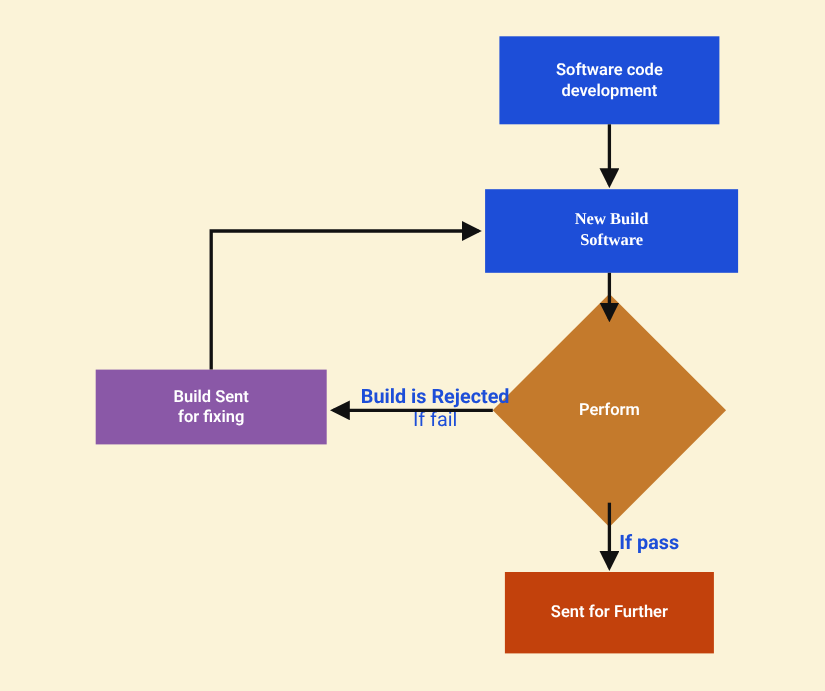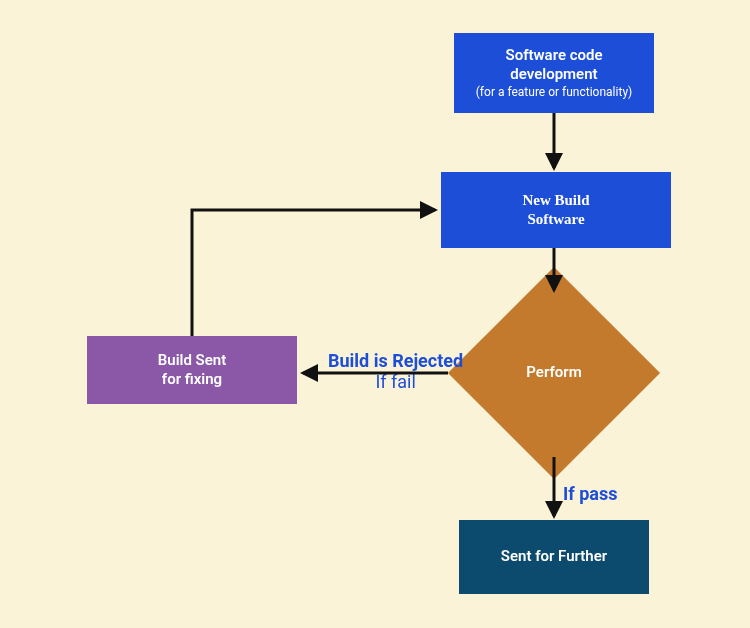--- a/index.html
+++ b/index.html
@@ -17,21 +17,21 @@
     flex-direction: column;
     align-items: center;
     justify-content: center;
     text-align: center;
     color: #fff;
     font-weight: 600;
     line-height: 1.3;
   }
   .orange { background: #1d4ed8; }
   .purple { background: #8a58a7; }
-  .dark   { background: #0c4a6e; }
+  .dark   { background: #c2410c; }
   .diamond {
     position: absolute;
     width: 150px;
     height: 150px;
     background: #c47a2c;
     transform: rotate(45deg);
   }
   .diamond-label {
     position: absolute;
     display: flex;
@@ -59,21 +59,20 @@
     height: 628px;
     pointer-events: none;
   }
 </style>
 </head>
 <body>
 
 <div class="box orange" style="left:454px; top:33px; width:200px; height:80px; font-size:15px;">
   <span>Software code</span>
   <span>development</span>
-  <span class="sub">(for a feature or functionality)</span>
 </div>
 
 <div class="box orange" style="left:441px; top:172px; width:230px; height:76px; font-size:15px;font-family:Liberation Serif, serif;">
   <span>New  Build</span>
   <span>Software</span>
 </div>
 
 <div class="diamond" style="left:479px; top:298px;"></div>
 <div class="diamond-label" style="left:486px; top:344px; width:136px; height:58px;">
   <span>Perform</span>

